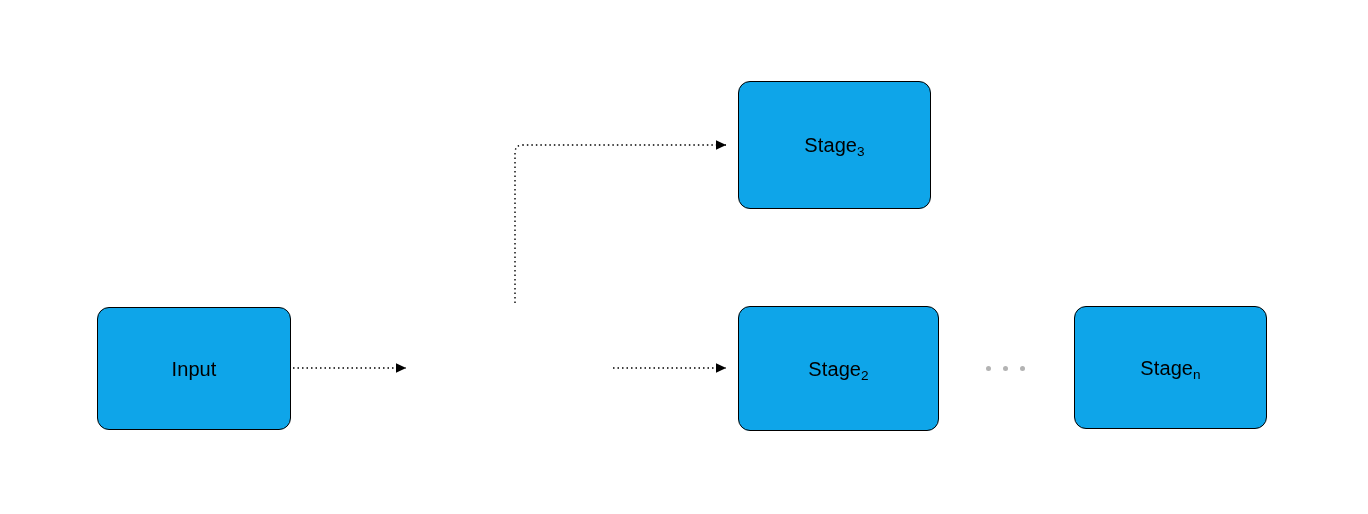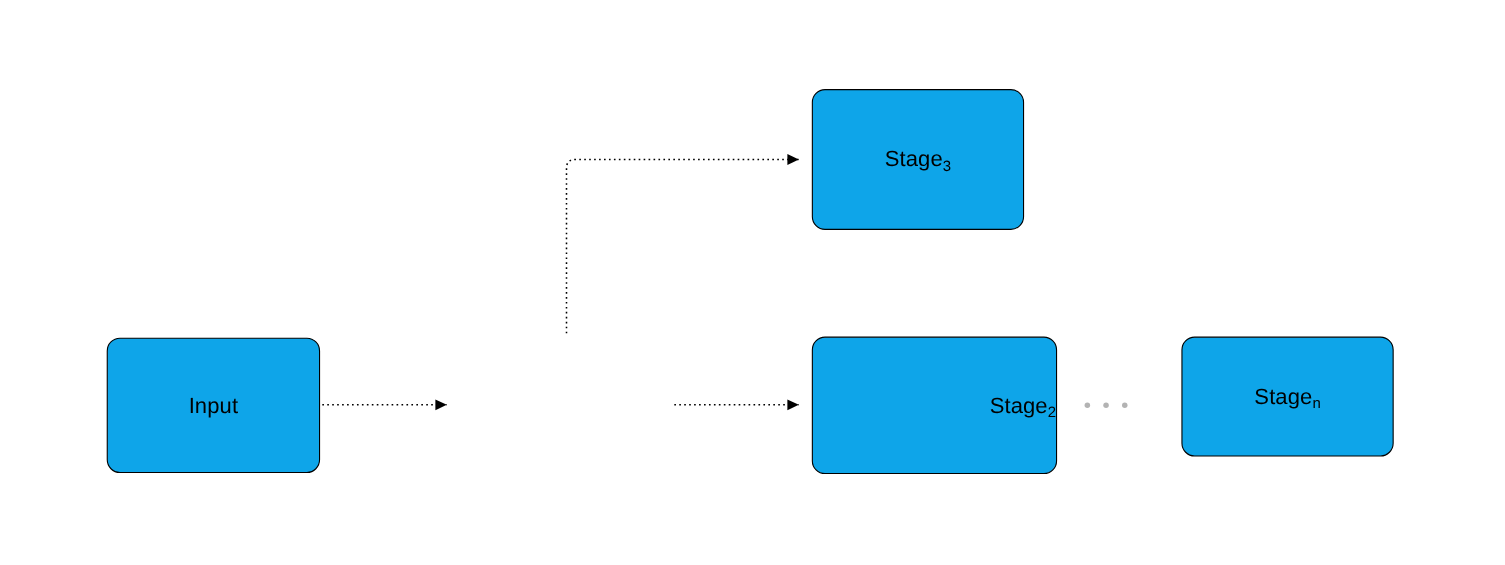--- a/index.html
+++ b/index.html
@@ -85,29 +85,29 @@
     <path id="edge-stage1-stage2" fill="none" stroke="#000000" stroke-width="1.4" stroke-dasharray="1.5 3" stroke-linecap="butt" marker-end="url(#arrow-filled)" d="M 613 368 L 726 368"></path>
 
     <path id="edge-stage1-stage3" fill="none" stroke="#000000" stroke-width="1.4" stroke-dasharray="1.5 3" stroke-linecap="butt" marker-end="url(#arrow-filled)" d="M 515 303 L 515 153 Q 515 145 523 145 L 726 145"></path>
   </svg>
 
   <div class="node" id="node-input" style="left: 97px; top: 307px; width: 194px; height: 123px; border-color: rgb(0, 0, 0);">
     <span class="node-label"><span>Input</span><sub></sub></span>
   </div>
 
 
-  <div class="node" id="node-stage2" style="left: 738px; top: 306px; width: 223px; height: 125px; border-color: rgb(0, 0, 0); justify-content: flex-end;">
+  <div class="node" id="node-stage2" style="left: 738px; top: 306px; width: 201px; height: 125px; border-color: rgb(0, 0, 0);">
     <span class="node-label"><span>Stage</span><sub>2</sub></span>
   </div>
 
   <div class="node" id="node-stage3" style="left: 738px; top: 81px; width: 193px; height: 128px; border-color: rgb(0, 0, 0);">
     <span class="node-label"><span>Stage</span><sub>3</sub></span>
   </div>
 
-  <div class="node" id="node-stagen" style="left: 1074px; top: 306px; width: 193px; height: 109px; border-color: rgb(0, 0, 0);">
+  <div class="node" id="node-stagen" style="left: 1074px; top: 306px; width: 193px; height: 123px; border-color: rgb(0, 0, 0);">
     <span class="node-label"><span>Stage</span><sub>n</sub></span>
   </div>
 
   <div class="ellipsis" id="ellipsis" style="left: 986px; top: 366px;">
       <span class="dot" style="background: rgb(179, 179, 179);"></span>
       <span class="dot" style="background: rgb(179, 179, 179);"></span>
       <span class="dot" style="background: rgb(179, 179, 179);"></span>
     </div>
 
 </div>

